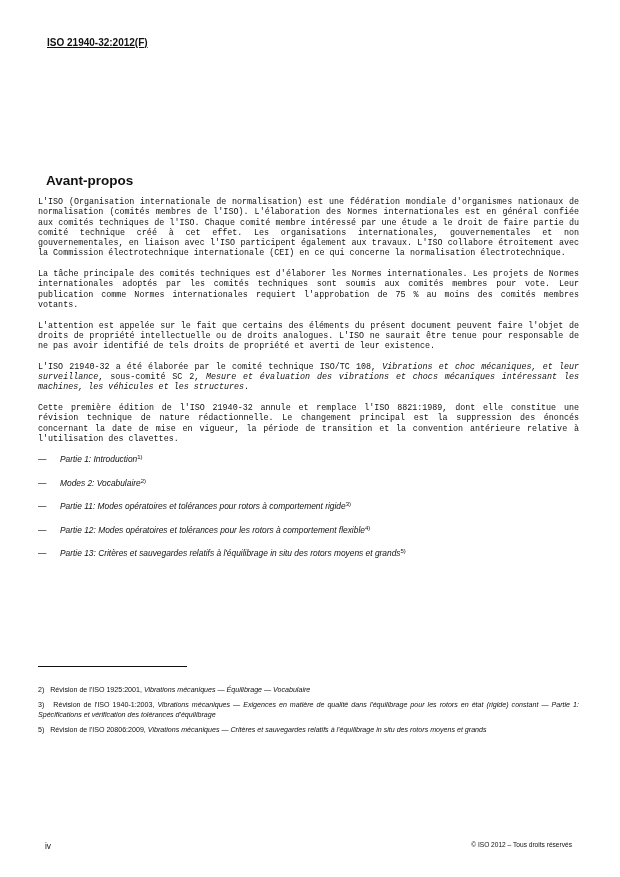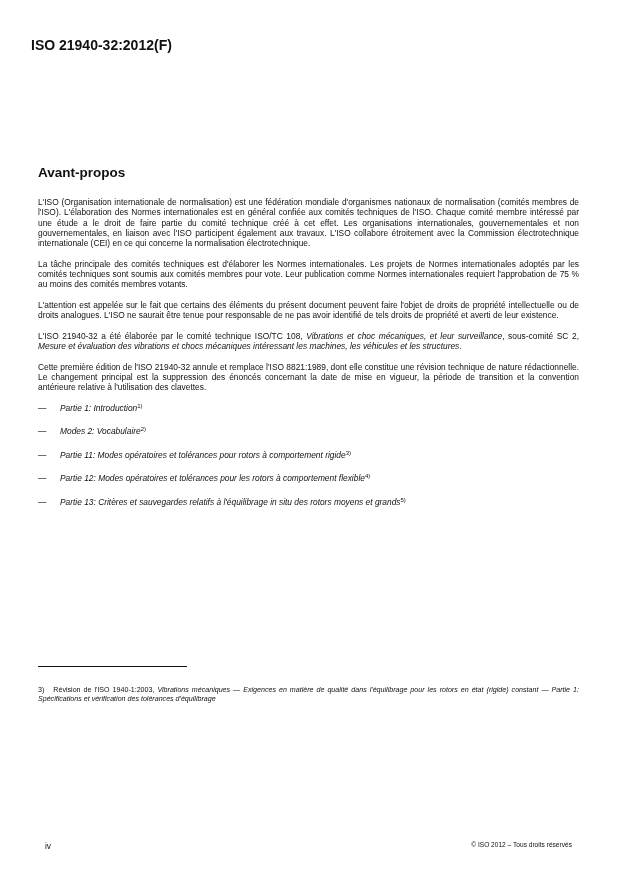--- a/index.html
+++ b/index.html
@@ -1,22 +1,22 @@
 <!DOCTYPE html>
 <html><head>
 <meta charset="utf-8">
 <style>
   html, body { margin: 0; padding: 0; background: #ffffff; }
   body { width: 620px; height: 877px; position: relative; overflow: hidden;
          font-family: "Liberation Sans", sans-serif; color: #111; }
   .page { position: absolute; left: 0; top: 0; width: 620px; height: 877px; }
-  .header-id { position: absolute; left: 31px; top: 37px; font-size: 14px; font-weight: bold; }
-  .title { position: absolute; left: 38px; top: 165px; font-size: 13.5px; font-weight: bold; margin: 0; }
+  .header-id { position: absolute; left: 47px; top: 37px; font-size: 10px; font-weight: bold; text-decoration: underline; }
+  .title { position: absolute; left: 38px; top: 165px; font-size: 13.5px; font-weight: bold; margin: 8px; }
   .body { position: absolute; left: 38px; top: 197px; width: 541px; font-size: 8.4px; line-height: 10.3px; }
-  .body p { margin: 0 0 10.3px 0; text-align: justify; }
+  .body p { margin: 0 0 10.3px 0; text-align: justify; font-family: Liberation Mono, monospace; }
   .list { margin: 0; padding: 0; list-style: none; }
   .list li { margin: 0 0 13.2px 0; font-style: italic; display: flex; }
   .list .dash { font-style: normal; width: 22px; flex: none; }
   sup { font-size: 6px; font-style: normal; vertical-align: 3px; line-height: 0; }
   .fn-rule { position: absolute; left: 38px; top: 666px; width: 149px; height: 0; border-top: 1px solid #111; }
   .footnotes { position: absolute; left: 38px; top: 686px; width: 541px; font-size: 7.1px; line-height: 9.3px; }
   .footnotes p { margin: 0 0 6.2px 0; text-align: justify; }
   .footnotes .num { font-style: normal; }
   i, em { font-style: italic; }
   .footer-left { position: absolute; left: 38px; top: 841px; font-size: 8.4px; padding-left: 7px; }
@@ -58,19 +58,21 @@
       <li>
           <span class="dash">—</span>
           <span><span>Partie 13: Critères et sauvegardes relatifs à l'équilibrage in situ des rotors moyens et grands</span><sup>5)</sup></span>
         </li>
     </ul>
   </div>
 
   <div class="fn-rule"></div>
 
   <div class="footnotes">
+    <p><span class="num">2)</span>&nbsp;&nbsp; <span>Révision de l'ISO 1925:2001, </span><i>Vibrations mécaniques — Équilibrage — Vocabulaire</i></p>
     <p><span class="num">3)</span>&nbsp;&nbsp; <span>Révision de l'ISO 1940-1:2003, </span><i>Vibrations mécaniques — Exigences en matière de qualité dans l'équilibrage pour les rotors en état (rigide) constant — Partie 1: Spécifications et vérification des tolérances d'équilibrage</i></p>
+    <p><span class="num">5)</span>&nbsp;&nbsp; <span>Révision de l'ISO 20806:2009, </span><i>Vibrations mécaniques — Critères et sauvegardes relatifs à l'équilibrage in situ des rotors moyens et grands</i></p>
   </div>
 
   <div class="footer-left">iv</div>
   <div class="footer-right">© ISO 2012 – Tous droits réservés</div>
 
 </div>
 
 </body></html>

